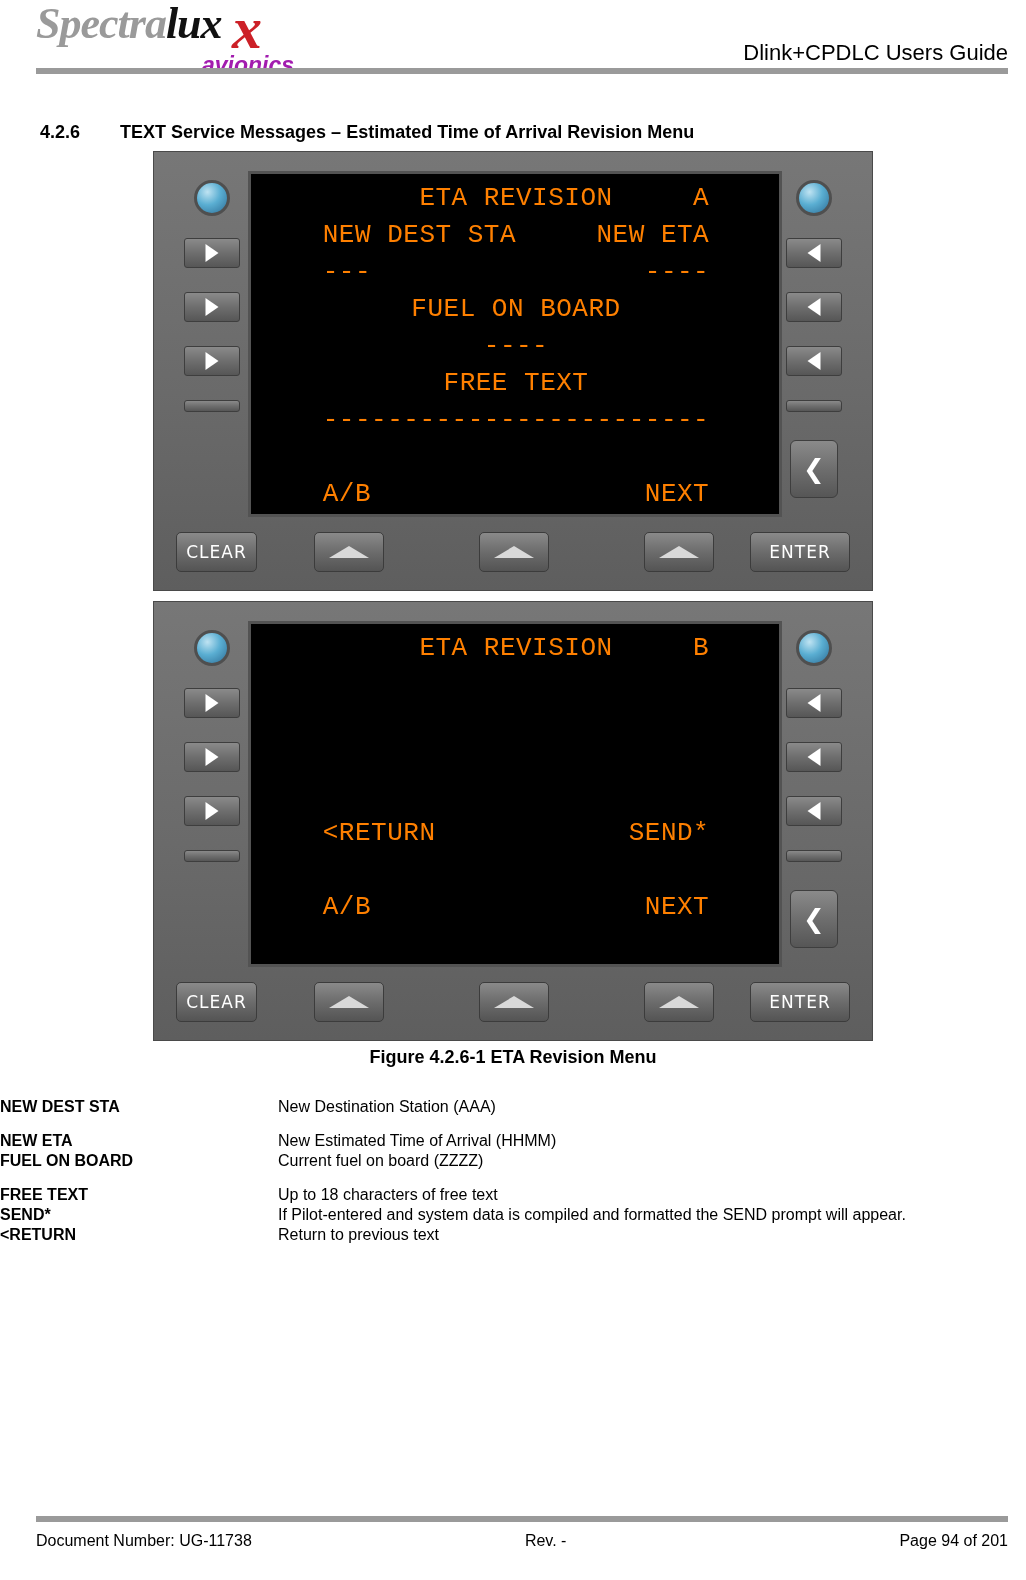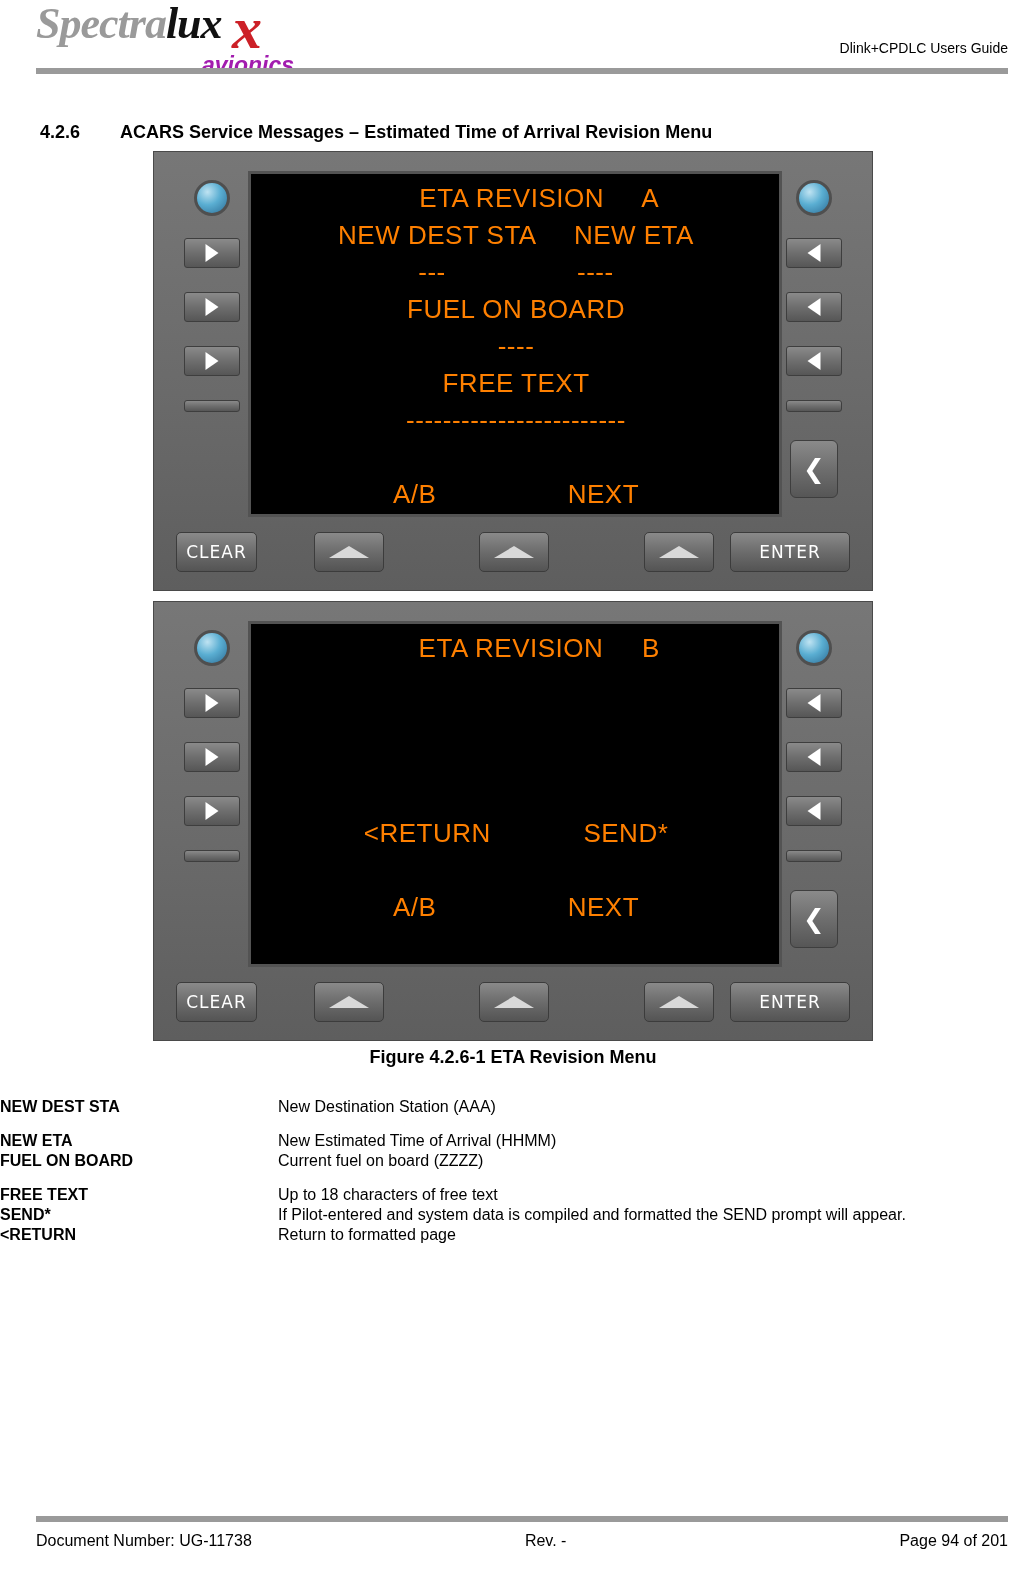--- a/index.html
+++ b/index.html
@@ -60,21 +60,21 @@
     font-style: italic;
     font-weight: bold;
     font-size: 23px;
     color: #a21caf;
     letter-spacing: 0px;
   }
   .header-title {
     position: absolute;
     right: 18px;
     top: 40px;
-    font-size: 14px;
+    font-size: 22px;
     color: #000000;
     white-space: nowrap;
   }
   .header-rule {
     position: absolute;
     left: 36px;
     right: 18px;
     top: 68px;
     height: 6px;
     background: #9a9a9a;
@@ -120,21 +120,21 @@
     background: #000000;
     box-shadow: 0 0 0 3px #535353, 6px 6px 8px rgba(0,0,0,0.35) inset;
     overflow: hidden;
   }
   .screen-text {
     position: absolute;
     left: 6px;
     top: 6px;
     right: 4px;
     color: #ff8000;
-    font-family: Liberation Sans, sans-serif;
+    font-family: Liberation Mono, monospace;
     font-size: 26px;
     line-height: 37px;
     white-space: pre;
     letter-spacing: 0.5px;
   }
 
   
   .knob {
     position: absolute;
     width: 36px;
@@ -204,21 +204,21 @@
     border-radius: 5px;
     box-sizing: border-box;
     color: #ffffff;
     font-family: "DejaVu Sans", sans-serif;
     font-size: 17px;
     letter-spacing: 1px;
     text-align: center;
     line-height: 38px;
   }
   .btn-clear { left: 22px; width: 81px; }
-  .btn-enter { right: 22px; width: 120px; text-align: center; }
+  .btn-enter { right: 22px; width: 100px; text-align: center; }
   .btn-up {
     position: absolute;
     bottom: 18px;
     width: 70px;
     height: 40px;
     background: linear-gradient(180deg,#8a8a8a 0%, #6c6c6c 50%, #545454 100%);
     border: 1px solid #3c3c3c;
     border-radius: 5px;
     box-sizing: border-box;
   }
@@ -298,21 +298,21 @@
   <div class="logo-wrap">
     <div class="logo-main"><span>Spectra</span><span class="lux">lux</span></div>
     <div class="logo-x">x</div>
     <div class="logo-sub">avionics</div>
   </div>
   <div class="header-title">Dlink+CPDLC Users Guide</div>
   <div class="header-rule"></div>
 </div>
 
 <div class="section-heading">
-  <span class="num">4.2.6</span><span>ACARS Service Messages – Estimated Time of Arrival Revision Menu</span>
+  <span class="num">4.2.6</span><span>TEXT Service Messages – Estimated Time of Arrival Revision Menu</span>
 </div>
 
 <div class="figure-block">
 
   <div class="cdu">
     <div class="cdu-screen">
       <div class="screen-text">      ETA REVISION     A
 NEW DEST STA     NEW ETA
 ---                 ----
 FUEL ON BOARD
@@ -436,21 +436,21 @@
   <div class="def-row">
     <div class="def-term">FREE TEXT</div>
     <div class="def-desc">Up to 18 characters of free text</div>
   </div>
   <div class="def-row">
     <div class="def-term">SEND*</div>
     <div class="def-desc">If Pilot-entered and system data is compiled and formatted the SEND prompt will appear.</div>
   </div>
   <div class="def-row">
     <div class="def-term">&lt;RETURN</div>
-    <div class="def-desc">Return to formatted page</div>
+    <div class="def-desc">Return to previous text</div>
   </div>
 </div>
 
 <div class="footer">
   <div class="footer-rule"></div>
   <div class="footer-row">
     <div>Document Number:  UG-11738</div>
     <div class="footer-center">Rev. -</div>
     <div>Page 94 of 201</div>
   </div>

